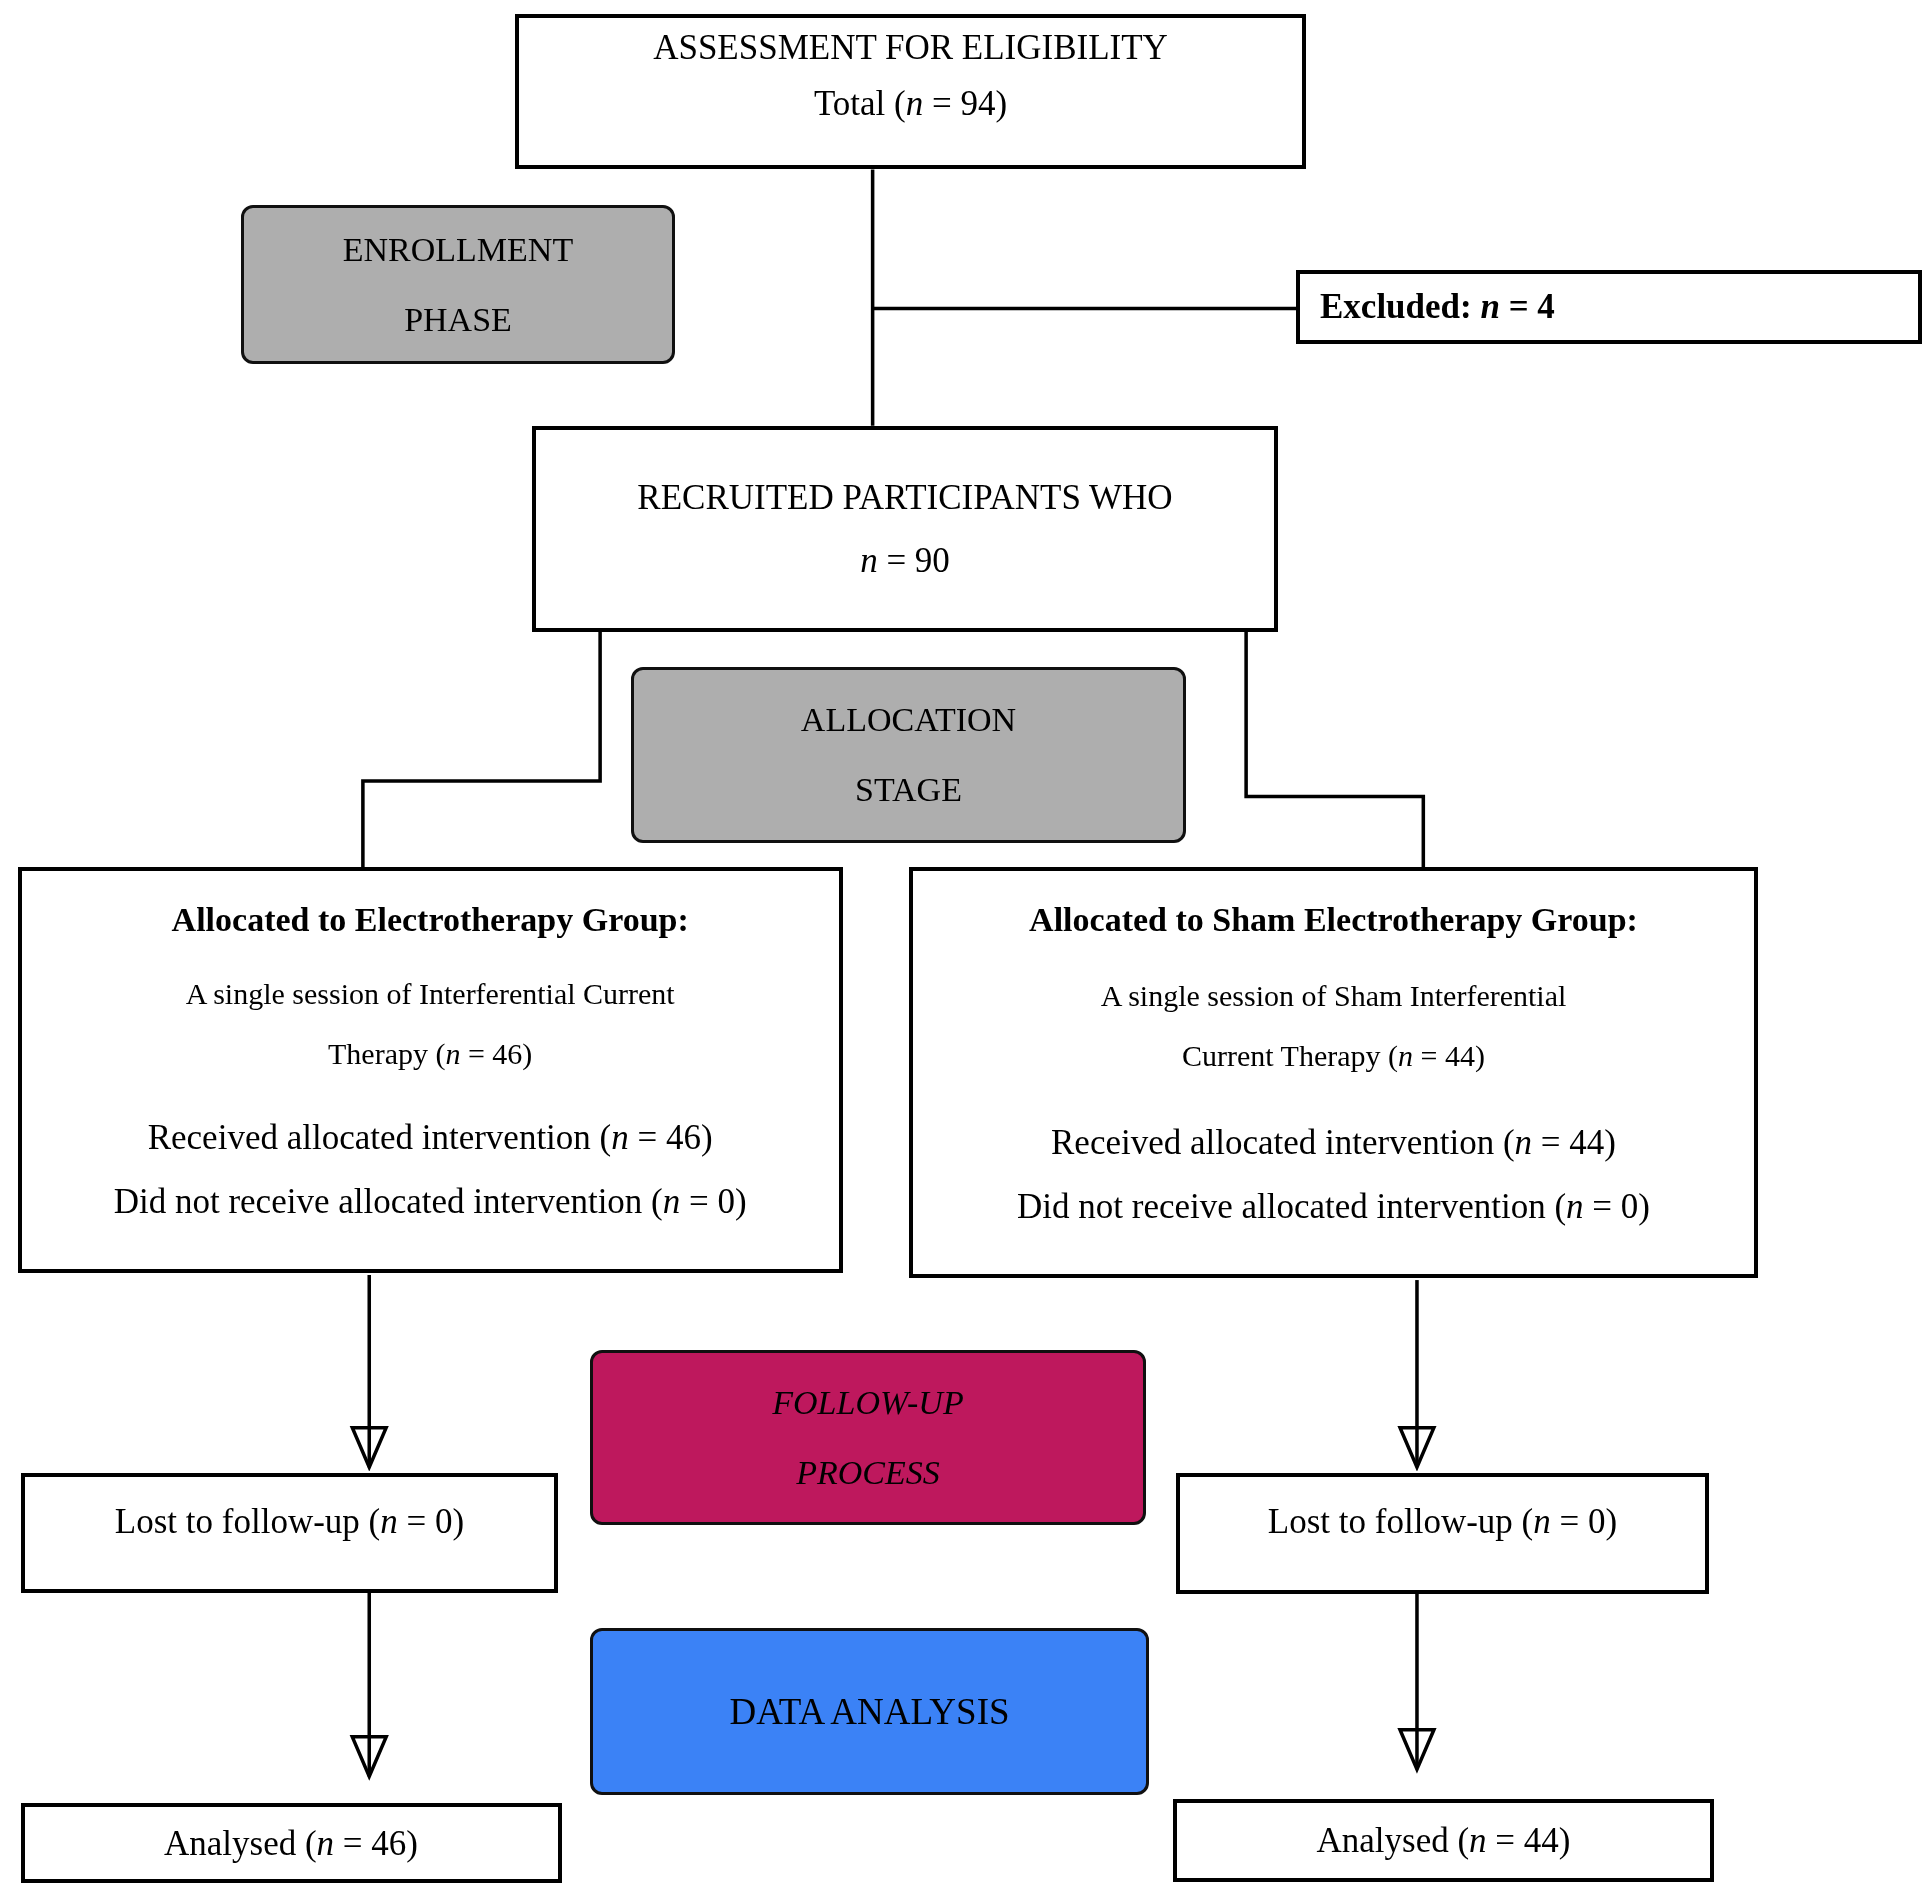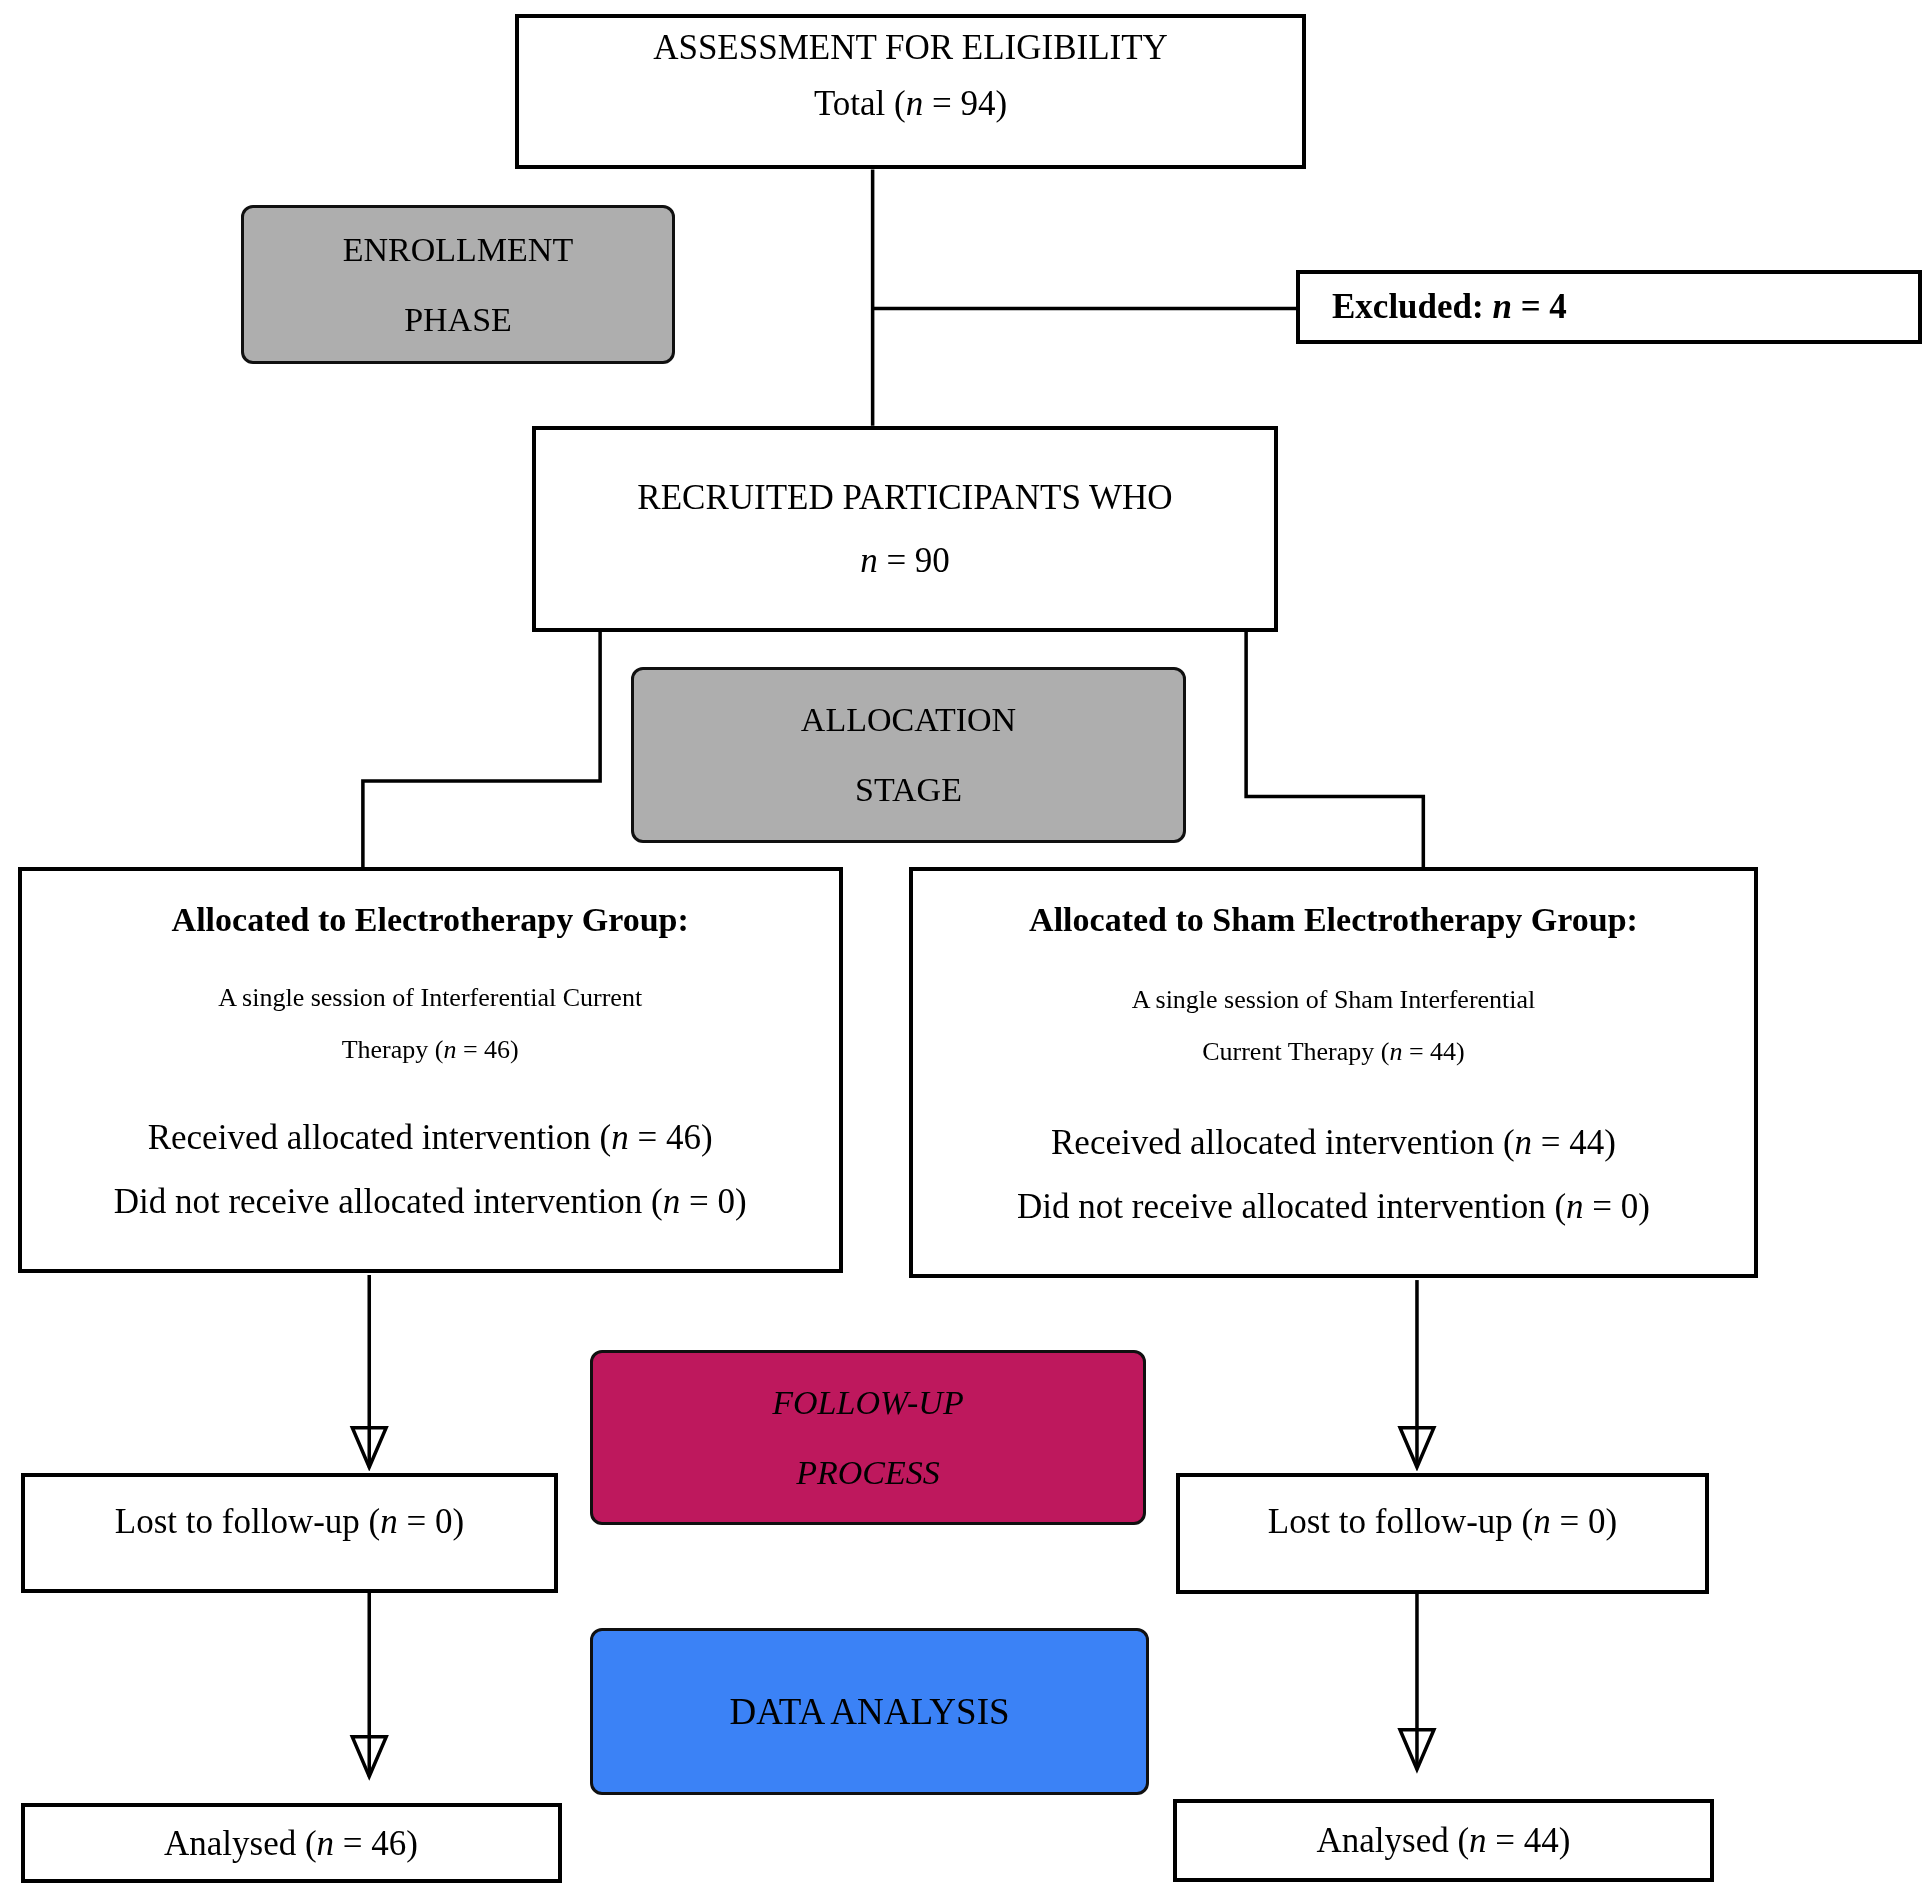--- a/index.html
+++ b/index.html
@@ -44,36 +44,36 @@
     font-size: 34px;
     line-height: 2.05;
   }
   .line { display: block; }
   i { font-style: italic; }
 
   
   #assessment   { left: 515px;  top: 14px;   width: 791px; height: 155px; line-height: 1.6; padding-bottom: 32px; }
   #enrollment   { left: 241px;  top: 205px;  width: 434px;  height: 159px; }
   #excluded     { left: 1296px; top: 270px;  width: 626px;  height: 74px;
-                  align-items: flex-start; padding-left: 32px; font-weight: bold; line-height: 1.2; }
+                  align-items: flex-start; padding-left: 20px; font-weight: bold; line-height: 1.2; }
   #recruited    { left: 532px;  top: 426px;  width: 746px; height: 206px; }
   #allocation   { left: 631px;  top: 667px;  width: 555px;  height: 176px; }
   #group-left   { left: 17.7px;   top: 867px; width: 825px; height: 406px;
                   justify-content: space-between; padding: 27px 20px 34px; font-size: 34px; line-height: 1.2; }
   #group-right  { left: 909px; top: 867px; width: 849px; height: 411px;
                   justify-content: space-between; padding: 27px 20px 34px; font-size: 34px; line-height: 1.2; }
   #followup     { left: 590px;  top: 1350px; width: 556px;  height: 175px; }
   #lost-left    { left: 21px;   top: 1473px; width: 537px;  height: 120px; padding-bottom: 24px; }
   #lost-right   { left: 1176px; top: 1473px; width: 533px;  height: 121px; padding-bottom: 24px; }
   #data-analysis{ left: 590px;  top: 1628px; width: 559px;  height: 167px; font-size: 37px; }
   #analysed-left  { left: 20.5px;   top: 1803px; width: 541px; height: 80px; }
   #analysed-right { left: 1173px; top: 1799px; width: 541px; height: 83px; }
 
   .g-head { font-weight: bold; font-size: 34px; line-height: 1.3; }
-  .g-desc { font-size: 26px; line-height: 2.0; }
+  .g-desc { font-size: 30px; line-height: 2.0; }
   .g-tail { font-size: 35px; line-height: 1.85; }
 </style>
 </head>
 <body>
 
 <div class="canvas">
 
   <svg class="connectors" viewBox="0 0 2728 2691">
     <defs>
       <marker id="ah" markerUnits="userSpaceOnUse" markerWidth="64" markerHeight="56" refX="58" refY="28" orient="auto">

